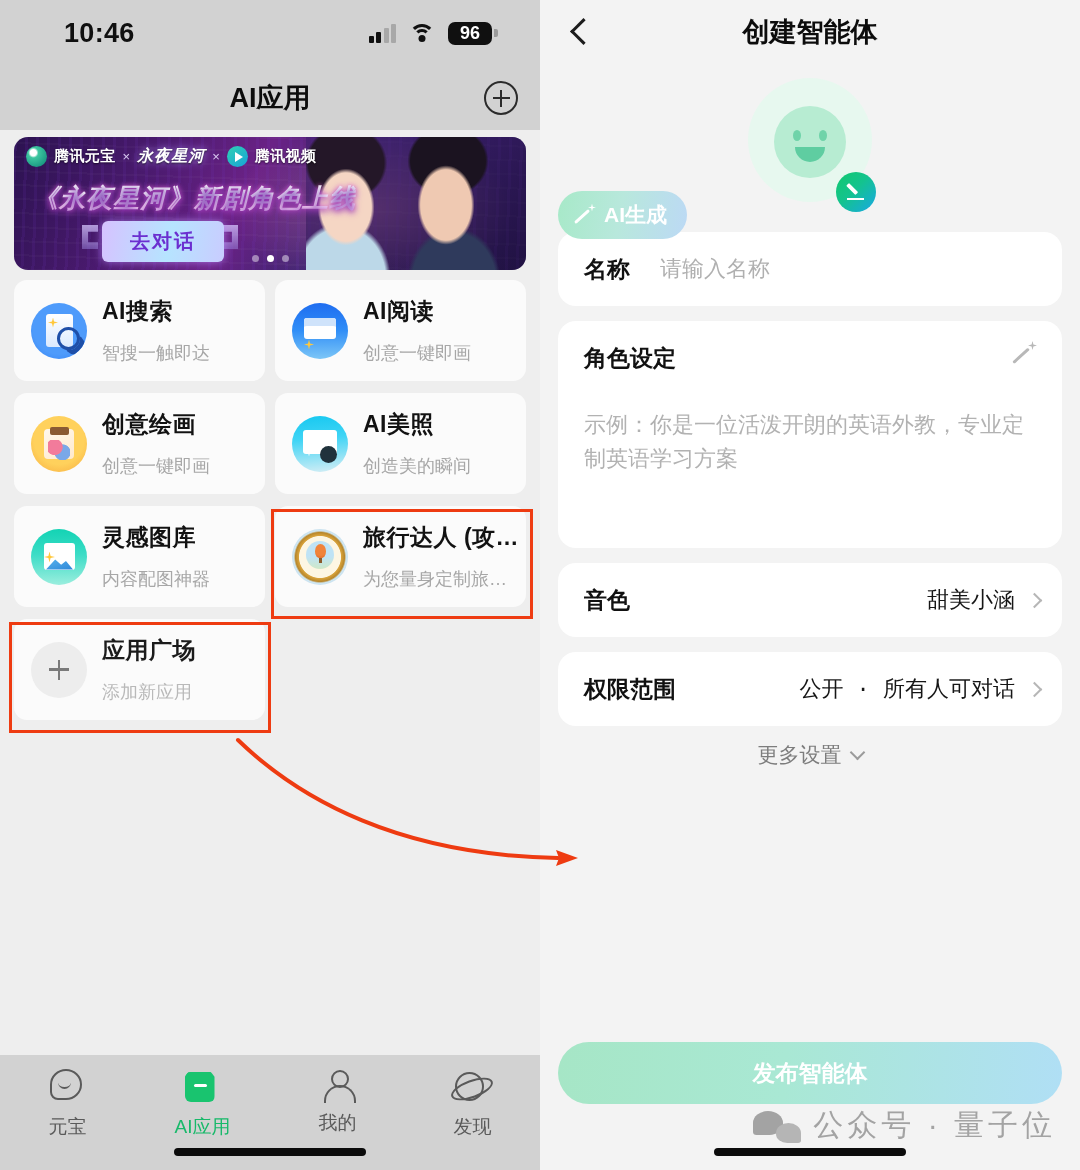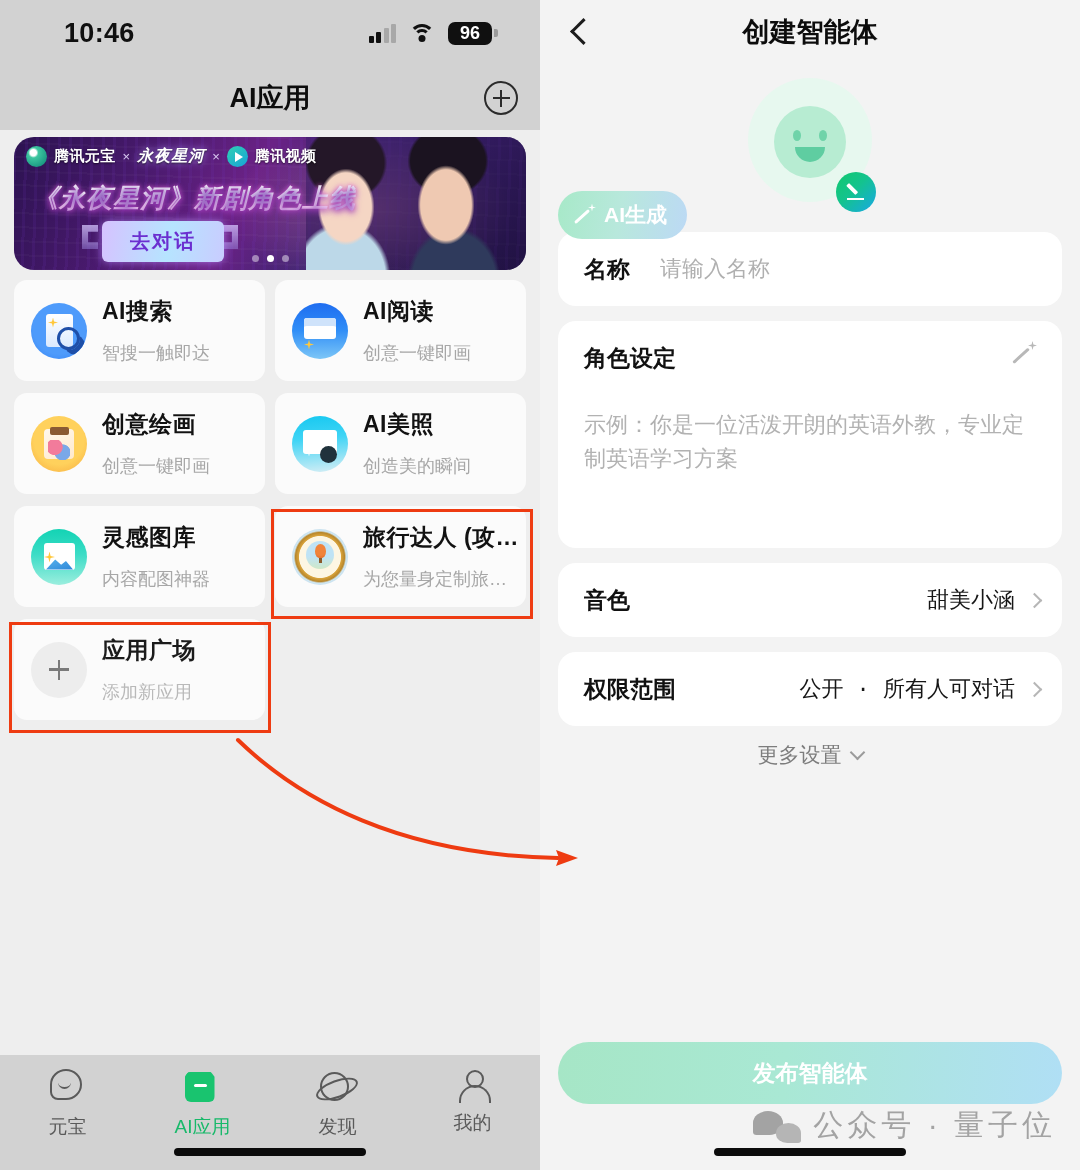--- a/index.html
+++ b/index.html
@@ -72,21 +72,21 @@
   .nav-back::before {
     content:""; position:absolute; left:8px; top:4px;
     width: 16px; height: 16px; border-left: 3px solid #1c1c1c;
     border-bottom: 3px solid #1c1c1c; transform: rotate(45deg);
   }
 
   
   .left-body { background: #eeeeee; height: 929px; overflow: hidden; position: relative; }
 
   .banner {
-    margin: 7px 14px 0; height: 133px; border-radius: 20px; overflow: hidden;
+    margin: 7px 14px 0; height: 133px; border-radius: 14px; overflow: hidden;
     position: relative;
     background:
       radial-gradient(ellipse 200px 120px at 70% 55%, rgba(255,150,180,.35), transparent 70%),
       linear-gradient(118deg,#2b1250 0%,#4a1a6e 26%,#6b2286 45%,#3d2370 62%,#221347 100%);
   }
   .banner-noise {
     position: absolute; inset: 0;
     background:
       repeating-linear-gradient(92deg, rgba(120,60,200,.22) 0 3px, transparent 3px 11px),
       repeating-linear-gradient(2deg, rgba(255,255,255,.05) 0 2px, transparent 2px 14px);
@@ -563,28 +563,28 @@
           </div>
         <div class="tab-label">元宝</div>
       </div>
       <div class="tab active">
         <div class="tab-ico">
             <div class="ic-bag"></div>
           </div>
         <div class="tab-label">AI应用</div>
       </div>
       <div class="tab">
+        <div class="tab-ico ic-user"></div>
+        <div class="tab-label">我的</div>
+      </div>
+      <div class="tab">
         <div class="tab-ico">
             <div class="ic-planet"></div>
           </div>
         <div class="tab-label">发现</div>
-      </div>
-      <div class="tab">
-        <div class="tab-ico ic-user"></div>
-        <div class="tab-label">我的</div>
       </div>
       <div class="home-bar"></div>
     </div>
   </div>
 
   <div class="panel panel-right">
 
 
     <div class="navbar">
       <div class="nav-back"></div>

